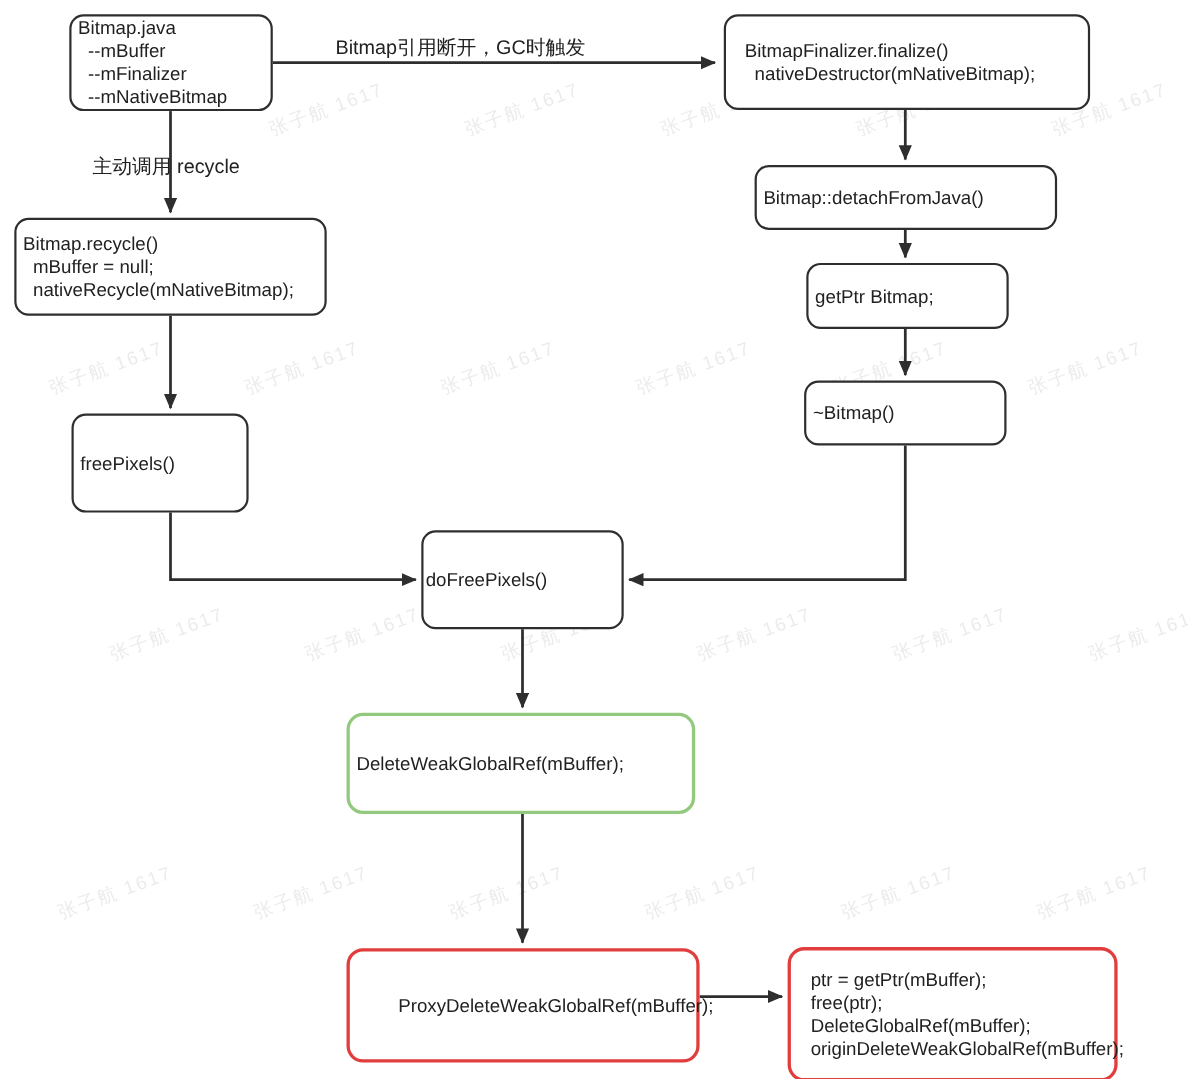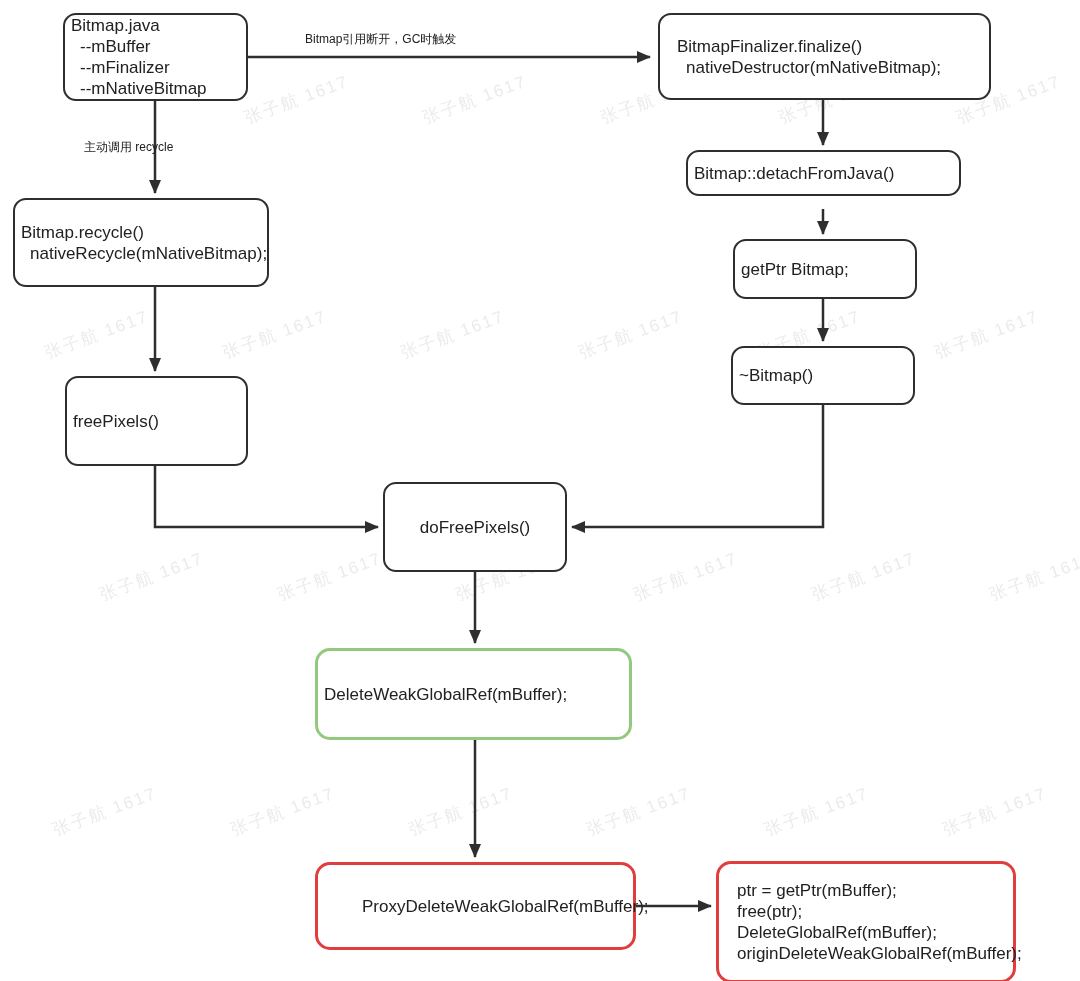--- a/index.html
+++ b/index.html
@@ -22,28 +22,28 @@
     background:#ffffff;
     display:flex;
     flex-direction:column;
     justify-content:center;
     font-size:17px;
     line-height:21px;
     padding:2px 2px;
   }
   .box .line{padding-left:4px;white-space:nowrap;}
   .box.indent-rest .line:not(:first-child){padding-left:13px;}
-  .box.center{align-items:center;}
+  .box.center{}
   .box.center .line{padding-left:0;}
   .box.green{border-color:var(--green,#92c97e);border-width:3.5px;border-radius:15px;}
   .box.red{border-color:var(--red,#e23d3d);border-width:3.5px;border-radius:15px;}
   .box.pad-lg .line{padding-left:16px;}
   .edge-label{
     position:absolute;
-    font-size:12px;
+    font-size:18px;
     white-space:nowrap;
     color:var(--text,#212121);
   }
   .watermark{
     position:absolute;
     font-size:17px;
     letter-spacing:2px;
     color:var(--wm,rgba(130,130,130,0.16));
     transform:rotate(-20deg);
     white-space:nowrap;
@@ -108,50 +108,51 @@
     <div class="line">--mBuffer</div>
     <div class="line">--mFinalizer</div>
     <div class="line">--mNativeBitmap</div>
   </div>
 
   <div class="box indent-rest" style="left:658px;top:13px;width:333px;height:87px;padding-left:13px;">
     <div class="line">BitmapFinalizer.finalize()</div>
     <div class="line">nativeDestructor(mNativeBitmap);</div>
   </div>
 
-  <div class="box indent-rest" style="left:13px;top:198px;width:256px;height:89px;">
+  <div class="box indent-rest" style="left:13px;top:198px;width:284px;height:89px;">
     <div class="line">Bitmap.recycle()</div>
+    <div class="line">mBuffer = null;</div>
     <div class="line">nativeRecycle(mNativeBitmap);</div>
   </div>
 
-  <div class="box" style="left:65px;top:376px;width:183px;height:90px;">
+  <div class="box" style="left:65px;top:376px;width:161px;height:90px;">
     <div class="line">freePixels()</div>
   </div>
 
-  <div class="box" style="left:686px;top:150px;width:275px;height:46px;">
+  <div class="box" style="left:686px;top:150px;width:275px;height:59px;">
     <div class="line">Bitmap::detachFromJava()</div>
   </div>
 
   <div class="box" style="left:733px;top:239px;width:184px;height:60px;">
     <div class="line">getPtr Bitmap;</div>
   </div>
 
   <div class="box" style="left:731px;top:346px;width:184px;height:59px;">
     <div class="line">~Bitmap()</div>
   </div>
 
   <div class="box center" style="left:383px;top:482px;width:184px;height:90px;">
     <div class="line">doFreePixels()</div>
   </div>
 
   <div class="box green" style="left:315px;top:648px;width:317px;height:92px;">
     <div class="line">DeleteWeakGlobalRef(mBuffer);</div>
   </div>
 
-  <div class="box red" style="left:315px;top:862px;width:321px;height:88px;padding-left:40px;">
+  <div class="box red" style="left:315px;top:862px;width:321px;height:104px;padding-left:40px;">
     <div class="line">ProxyDeleteWeakGlobalRef(mBuffer);</div>
   </div>
 
   <div class="box red pad-lg" style="left:716px;top:861px;width:300px;height:122px;">
     <div class="line">ptr = getPtr(mBuffer);</div>
     <div class="line">free(ptr);</div>
     <div class="line">DeleteGlobalRef(mBuffer);</div>
     <div class="line">originDeleteWeakGlobalRef(mBuffer);</div>
   </div>
 

